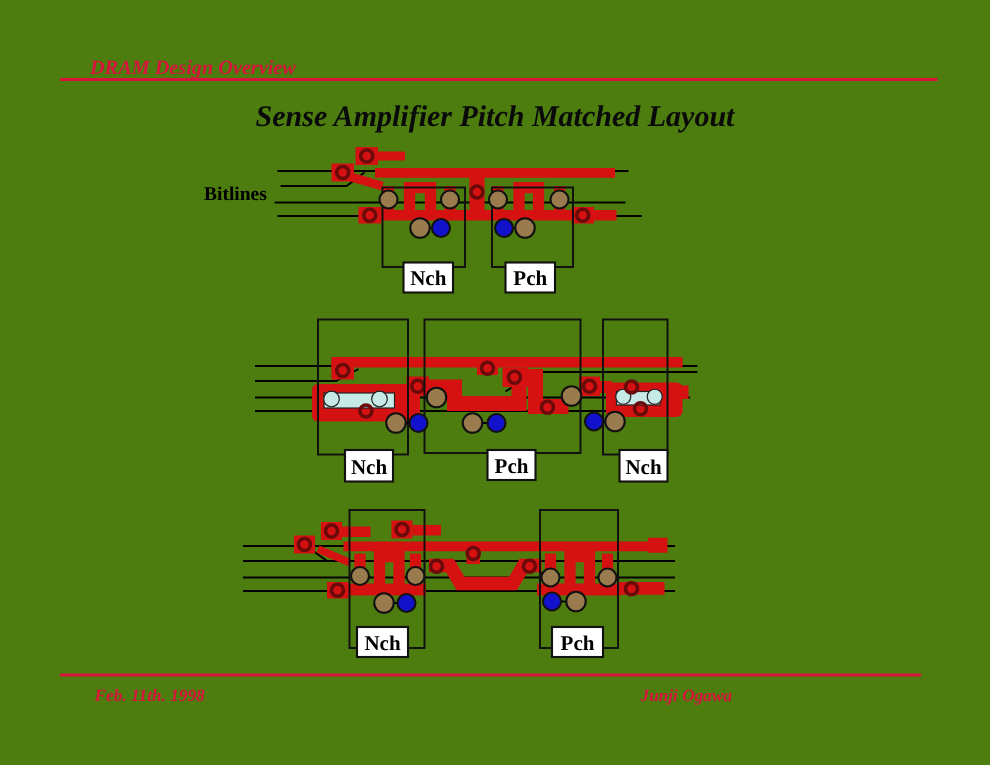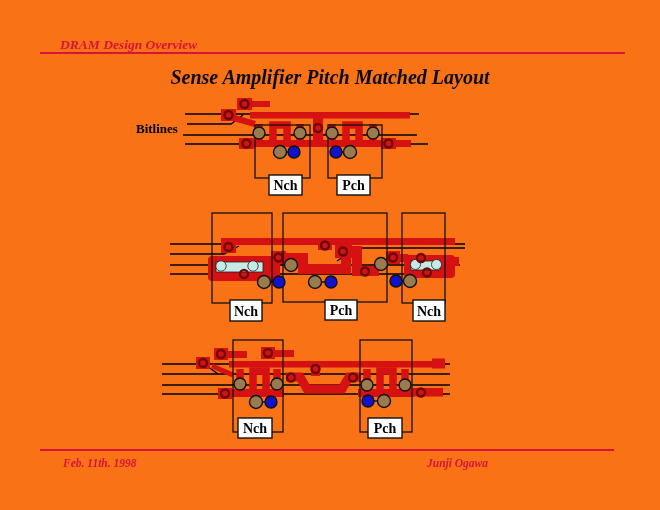--- a/index.html
+++ b/index.html
@@ -1,16 +1,16 @@
 <!DOCTYPE html>
 <html style="--accent: #d8143c; --metal: #d61111; --wire: #000000; --tan: #9a7b4e; --blue: #1212cc; --diffusion: #c6ebe7; --ring: #6b0a0a;"><head>
 <meta charset="utf-8">
 <style>
   html,body{margin:0;padding:0;background:#ffffff;}
-  .page{position:relative;width:660px;height:510px;background:#f97316;overflow:hidden;}
+  .page{position:relative;width:660px;height:510px;background:#4d7c0f;overflow:hidden;}
   svg{position:absolute;left:0;top:0;}
   .metal{fill:var(--metal);}
   .mstroke{stroke:var(--metal);fill:none;}
   .wire{stroke:var(--wire);fill:none;stroke-width:1.3px;}
   .boxline{stroke:#111;fill:none;stroke-width:1.3px;}
   .ring{fill:none;stroke:var(--ring);stroke-width:2.4px;}
   .tan{fill:var(--tan);stroke:#111;stroke-width:1.4px;}
   .bluec{fill:var(--blue);stroke:#111;stroke-width:1.4px;}
   .diff{fill:var(--diffusion);stroke:#222;stroke-width:0.8px;}
   .lblbox{fill:#fff;stroke:#111;stroke-width:1.4px;}

